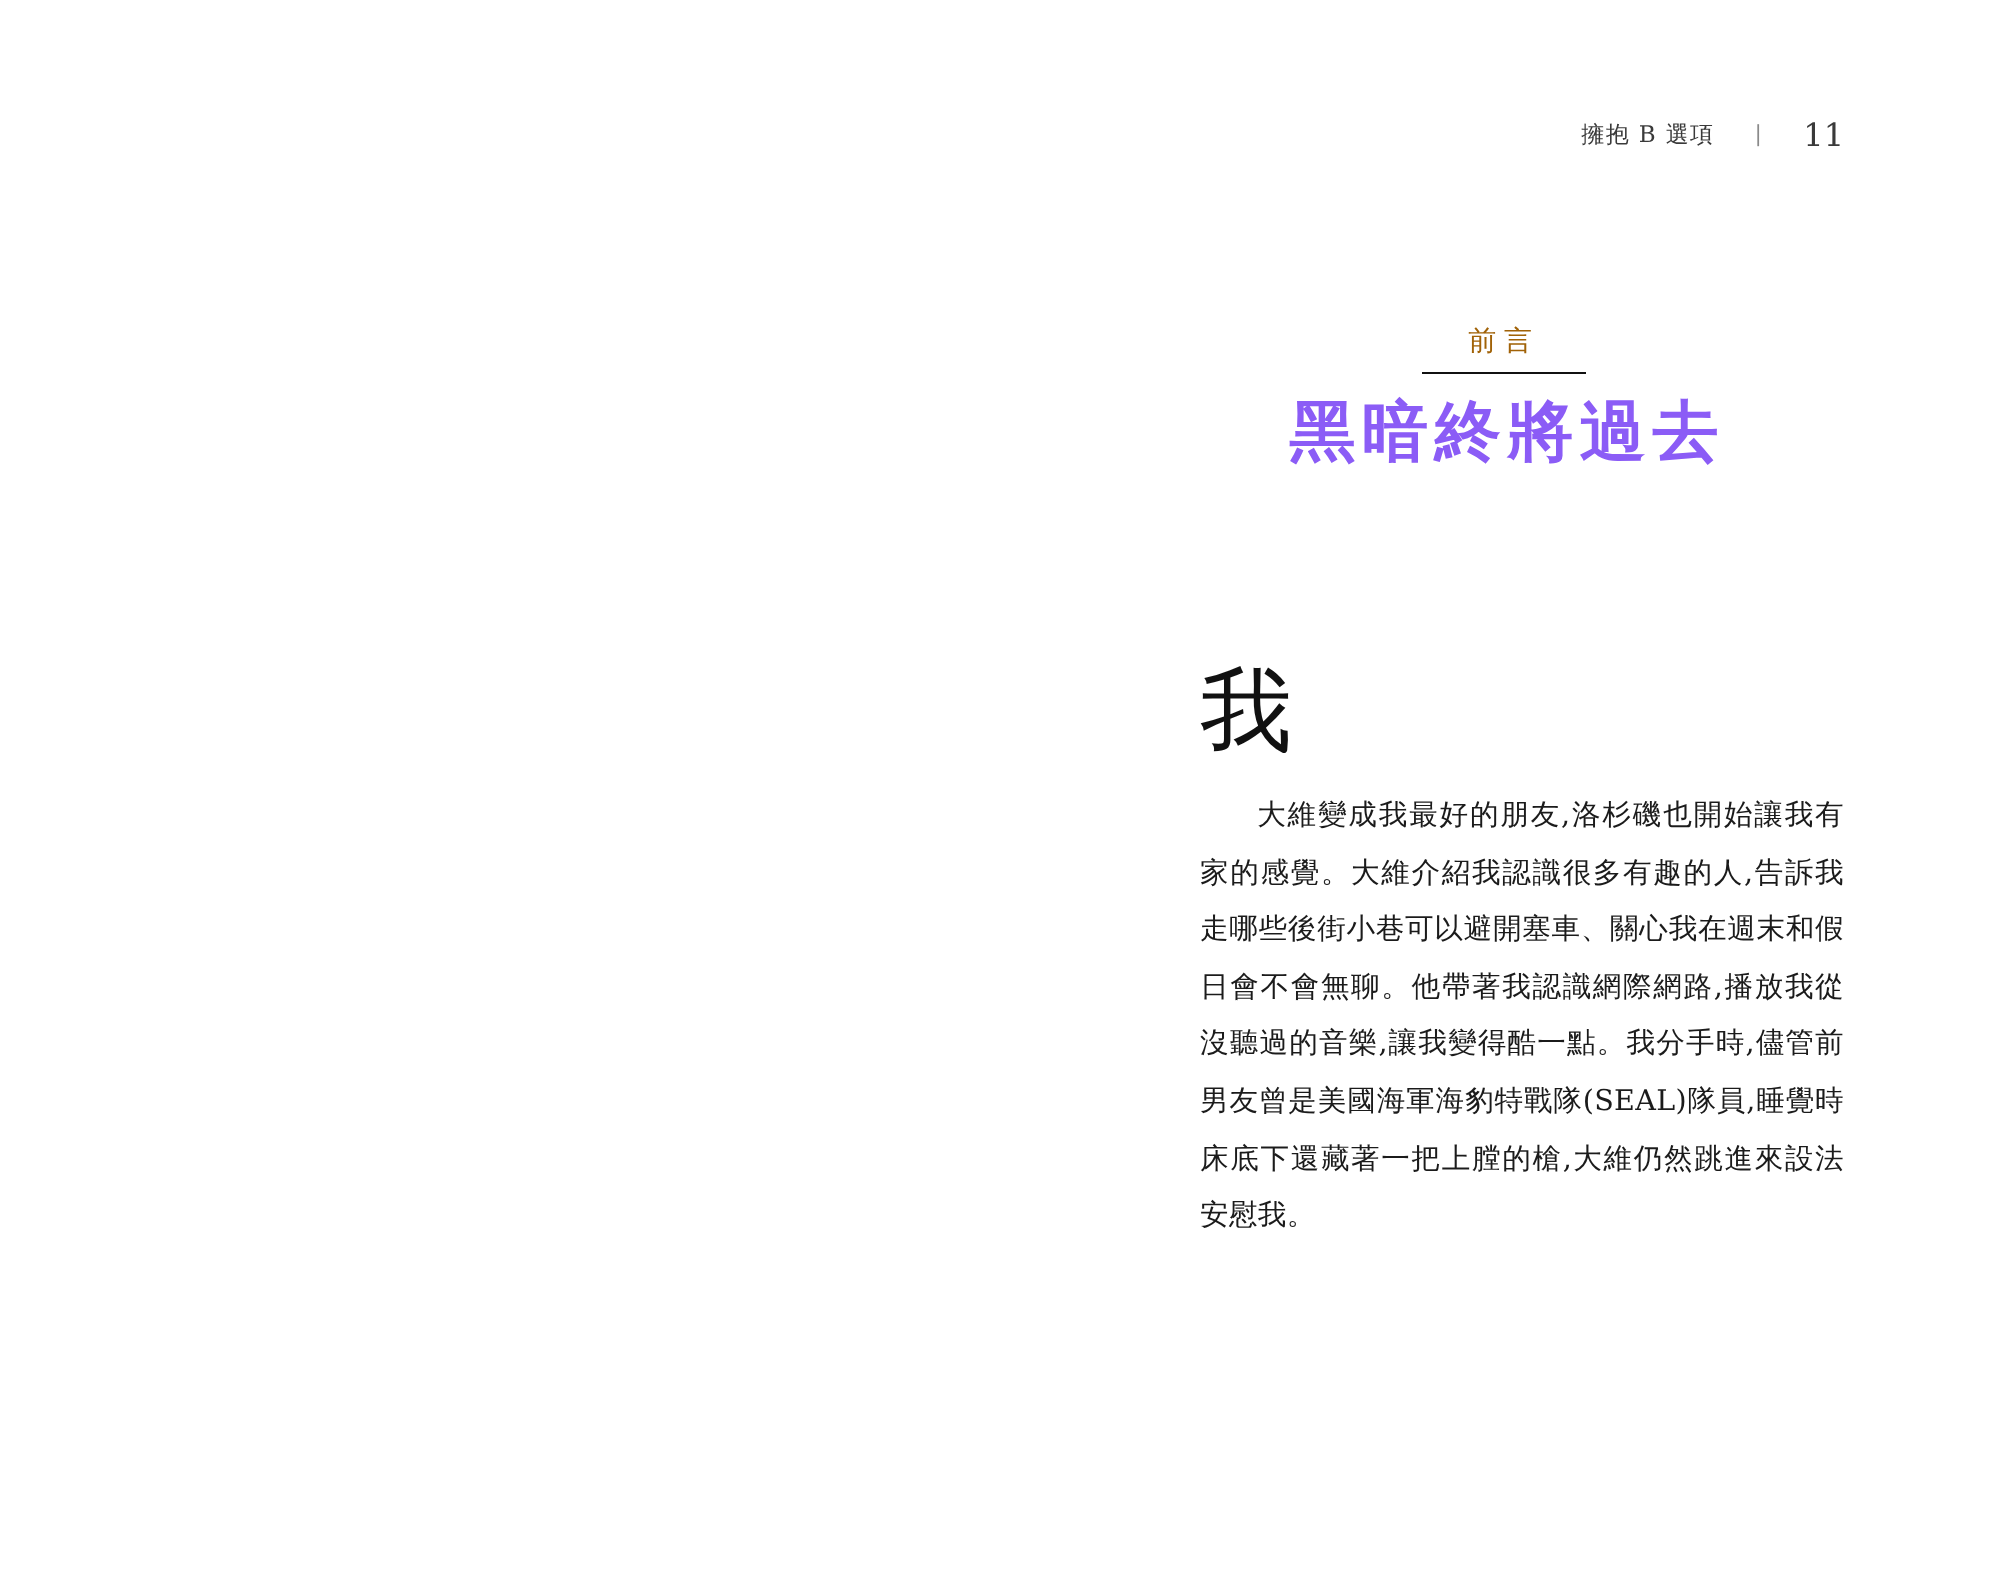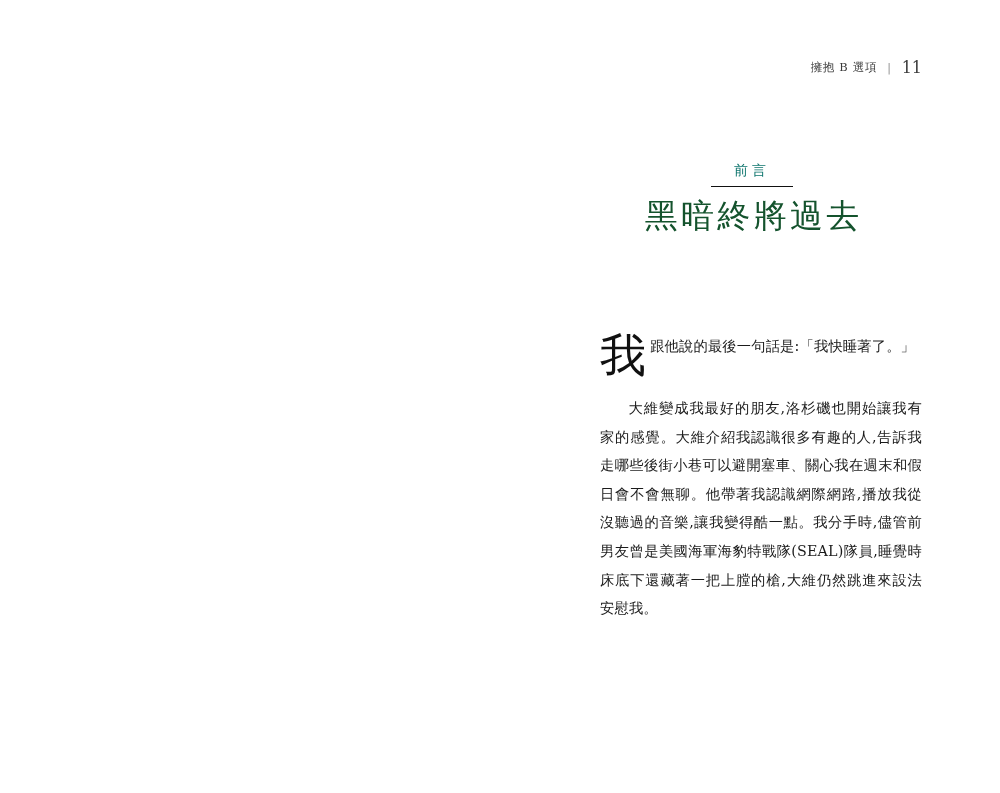--- a/index.html
+++ b/index.html
@@ -22,21 +22,21 @@
     background: #ffffff;
   }
 
   
   .running-head {
     position: absolute;
     top: 58px;
     right: 78px;
     display: flex;
     align-items: center;
-    gap: 10px;
+    gap: 20px;
     font-size: 11.5px;
     letter-spacing: 0.06em;
     color: #3a3a3a;
   }
   .running-head .rh-title {
     white-space: nowrap;
   }
   .running-head .rh-sep {
     color: #8a8a8a;
     font-size: 11px;
@@ -51,35 +51,35 @@
   .chapter-head {
     position: absolute;
     top: 160px;
     right: 78px;
     width: 340px;
     text-align: center;
   }
   .eyebrow {
     font-size: 14px;
     letter-spacing: 0.28em;
-    color: #0f766e;
+    color: #a16207;
     padding-bottom: 6px;
     display: inline-block;
   }
   .eyebrow-rule {
     width: 82px;
     height: 1px;
     background: #111;
     margin: 0 auto 4px auto;
   }
   .chapter-title {
     font-size: 33px;
-    font-weight: 400;
+    font-weight: 700;
     letter-spacing: 0.10em;
-    color: #14532d;
+    color: #8b5cf6;
     line-height: 1.3;
     margin-top: 8px;
     text-indent: 0.10em;
   }
 
   
   .body-col {
     position: absolute;
     top: 332px;
     left: 600px;
@@ -125,18 +125,18 @@
   </div>
 
   <div class="chapter-head">
     <div class="eyebrow">前言</div>
     <div class="eyebrow-rule"></div>
     <div class="chapter-title">黑暗終將過去</div>
   </div>
 
   <div class="body-col">
     <p class="dropcap-para">
-      <span class="dropcap">我</span><span>跟他說的最後一句話是:「我快睡著了。」</span>
+      <span class="dropcap">我</span>
     </p>
     <p class="indent">大維變成我最好的朋友,洛杉磯也開始讓我有家的感覺。大維介紹我認識很多有趣的人,告訴我走哪些後街小巷可以避開塞車、關心我在週末和假日會不會無聊。他帶著我認識網際網路,播放我從沒聽過的音樂,讓我變得酷一點。我分手時,儘管前男友曾是美國海軍海豹特戰隊(SEAL)隊員,睡覺時床底下還藏著一把上膛的槍,大維仍然跳進來設法安慰我。</p>
   </div>
 
 </div>
 
 </body></html>

